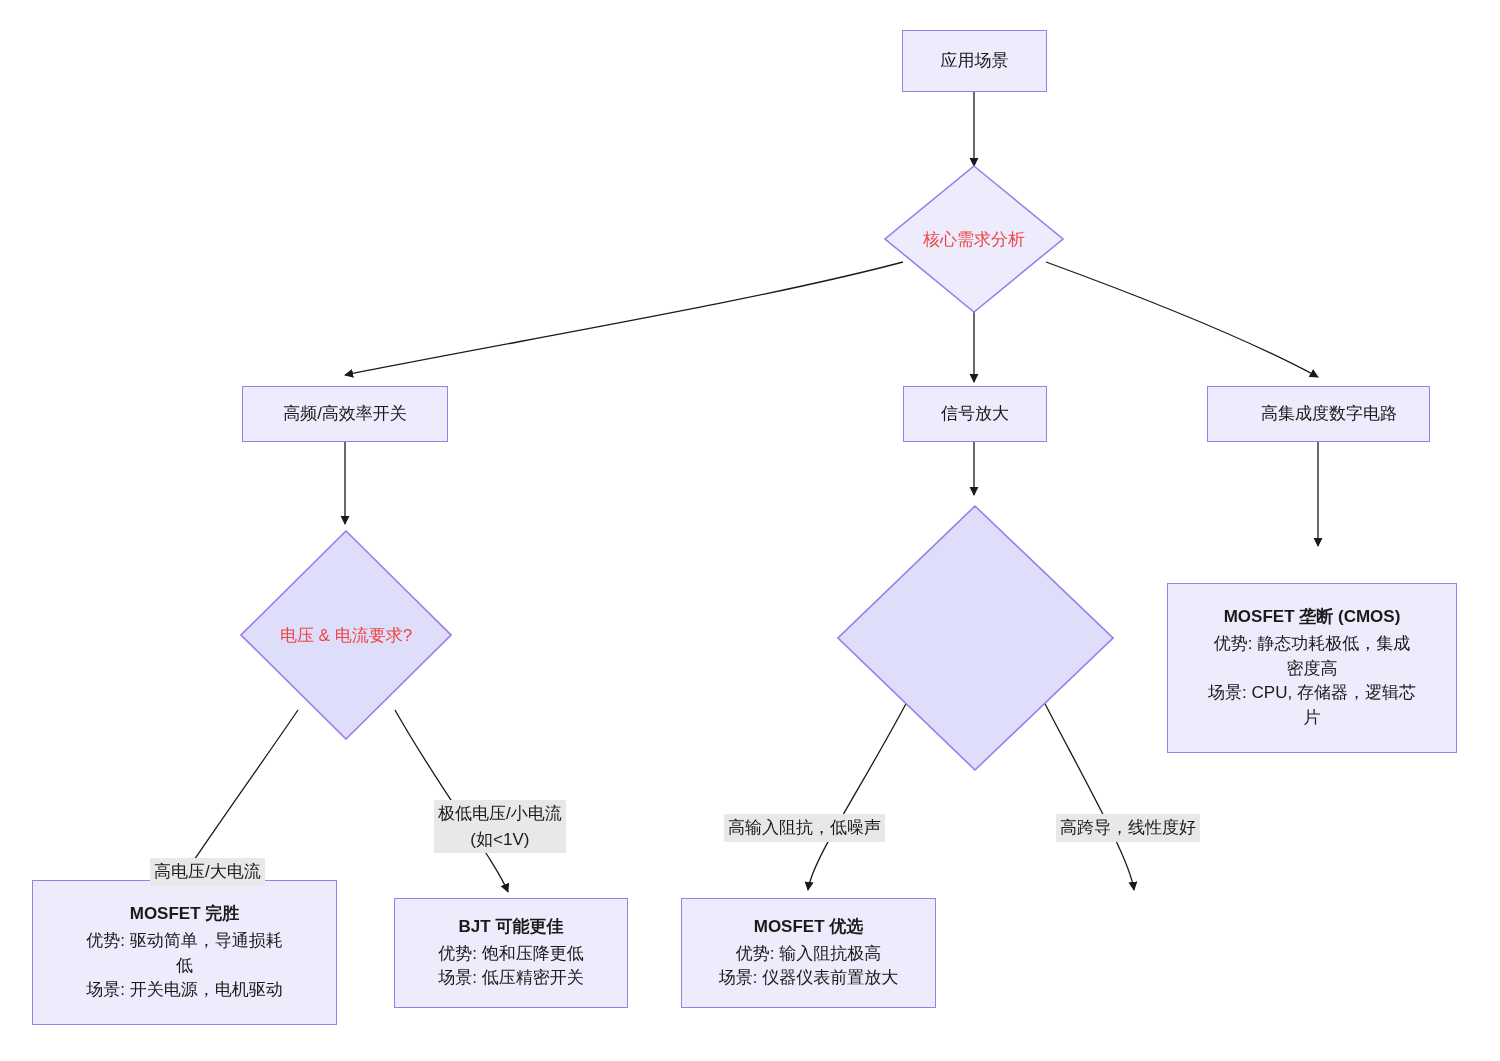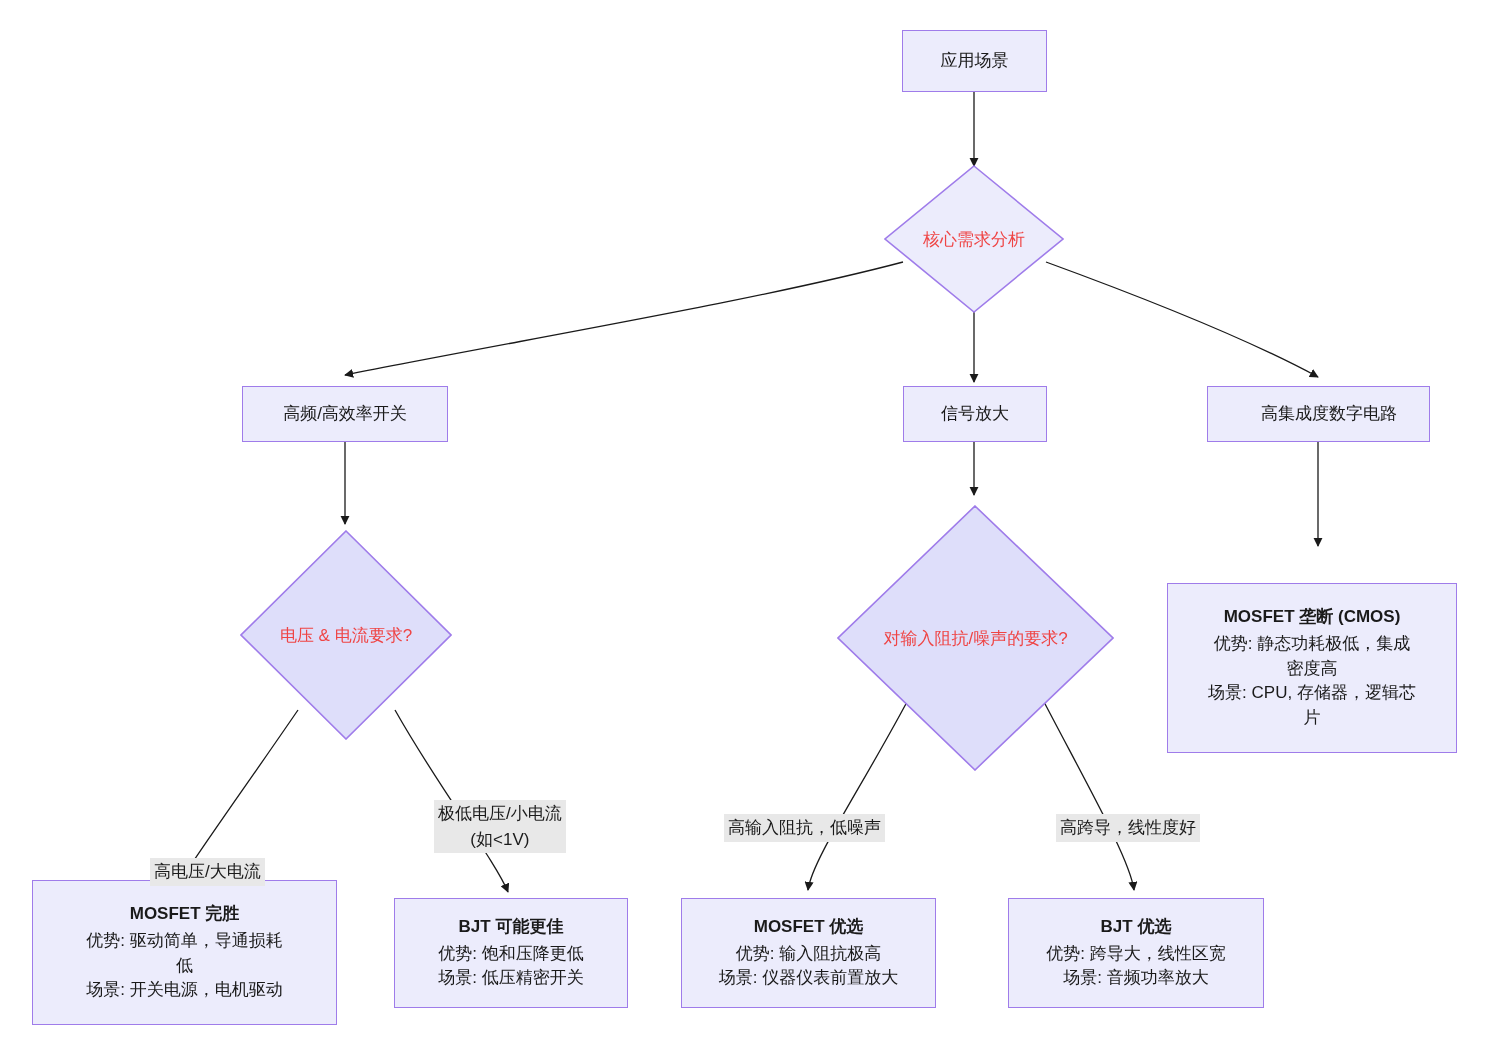--- a/index.html
+++ b/index.html
@@ -144,21 +144,20 @@
     <svg class="diamond-shape" viewBox="0 0 212 210" preserveAspectRatio="none">
       <polygon points="106,1 211,105 106,209 1,105" fill="#DEDEFA" stroke="#9F7CEA" stroke-width="1.6"></polygon>
     </svg>
     <div class="diamond-label">电压 &amp; 电流要求?</div>
   </div>
 
   <div class="diamond-wrap" style="left:837px; top:505px; width:277px; height:266px;">
     <svg class="diamond-shape" viewBox="0 0 277 266" preserveAspectRatio="none">
       <polygon points="138,1 276,133 138,265 1,133" fill="#DEDEFA" stroke="#9F7CEA" stroke-width="1.6"></polygon>
     </svg>
-    <div class="diamond-label">对输入阻抗/噪声的要求?</div>
   </div>
 
   <div class="node result" style="left:1167px; top:551px; width:290px; height:170px;margin-top:32px;">
     <span class="title">MOSFET 垄断 (CMOS)</span>
     <span class="line">优势: 静态功耗极低，集成</span>
     <span class="line">密度高</span>
     <span class="line">场景: CPU, 存储器，逻辑芯</span>
     <span class="line">片</span>
   </div>
 
@@ -174,25 +173,20 @@
     <span class="line">优势: 饱和压降更低</span>
     <span class="line">场景: 低压精密开关</span>
   </div>
 
   <div class="node result" style="left:681px; top:898px; width:255px; height:110px;">
     <span class="title">MOSFET 优选</span>
     <span class="line">优势: 输入阻抗极高</span>
     <span class="line">场景: 仪器仪表前置放大</span>
   </div>
 
-  <div class="node result" style="left:1008px; top:898px; width:256px; height:110px;">
-    <span class="title">BJT 优选</span>
-    <span class="line">优势: 跨导大，线性区宽</span>
-    <span class="line">场景: 音频功率放大</span>
-  </div>
 
   <div class="edge-label" style="left:118px; top:858px;margin-left:32px;">
     <span>高电压/大电流</span>
   </div>
 
   <div class="edge-label" style="left:434px; top:800px;">
     <span>极低电压/小电流</span>
     <span class="l2">(如&lt;1V)</span>
   </div>
 

